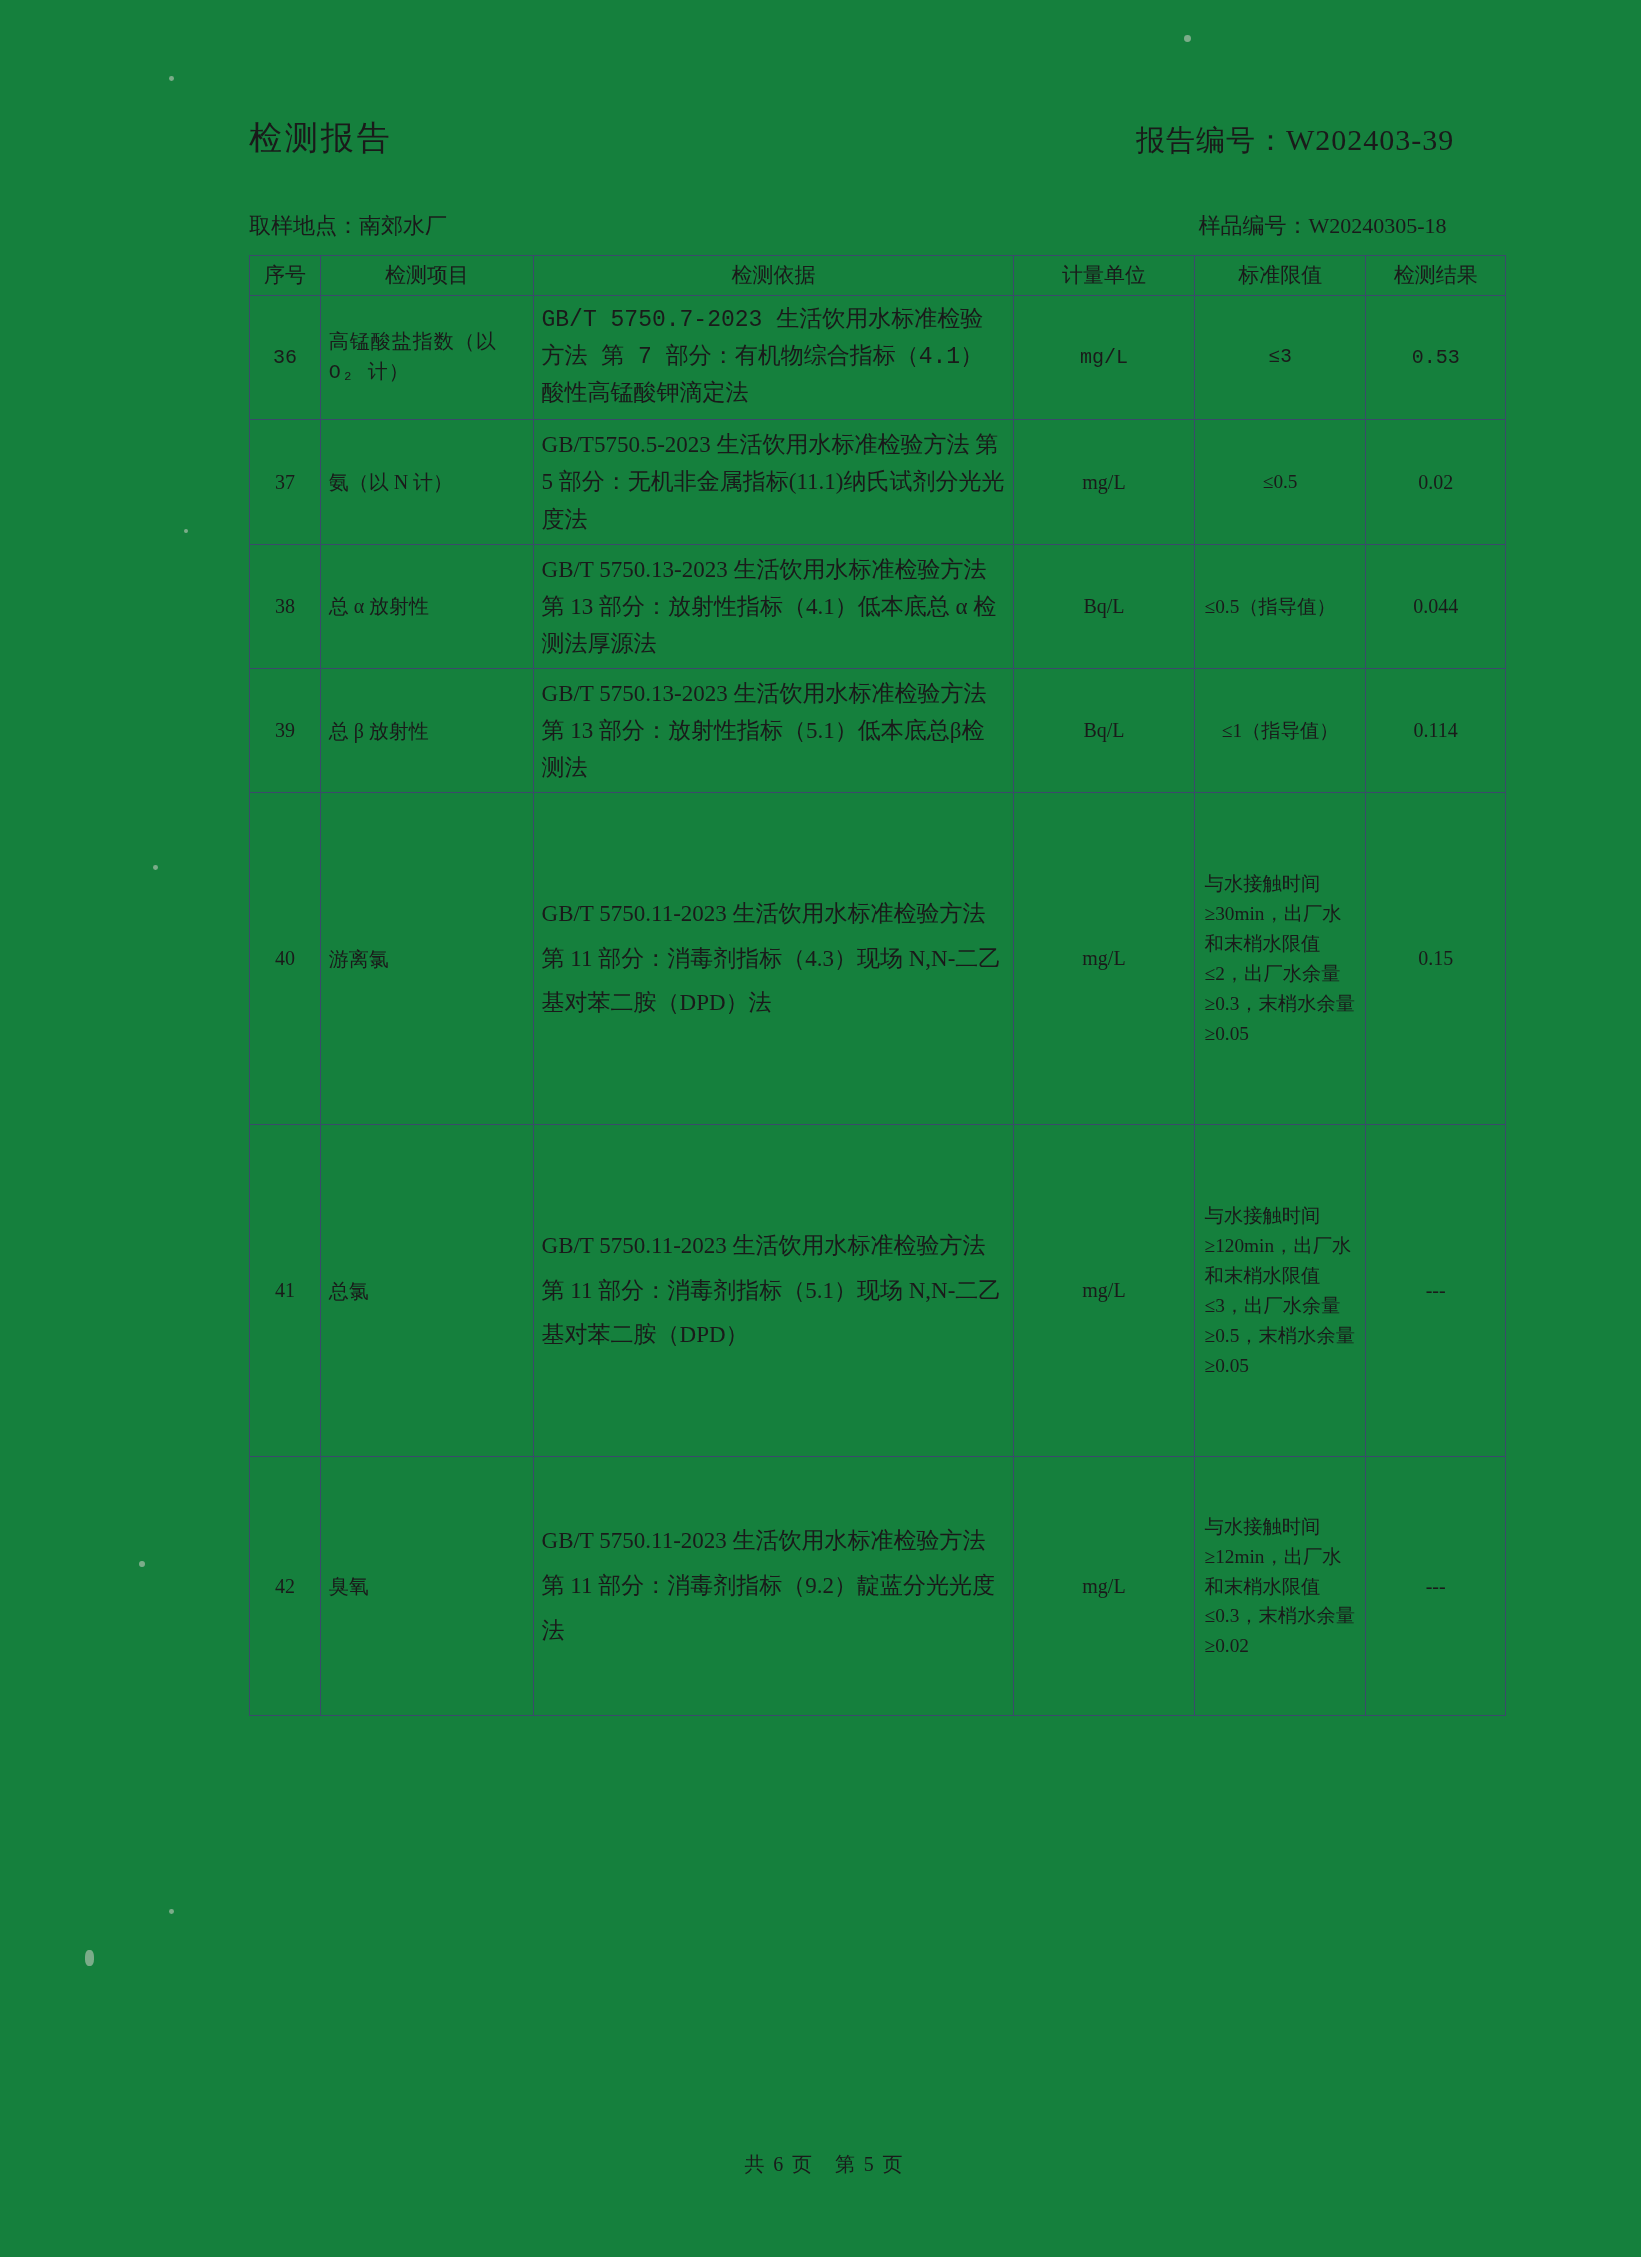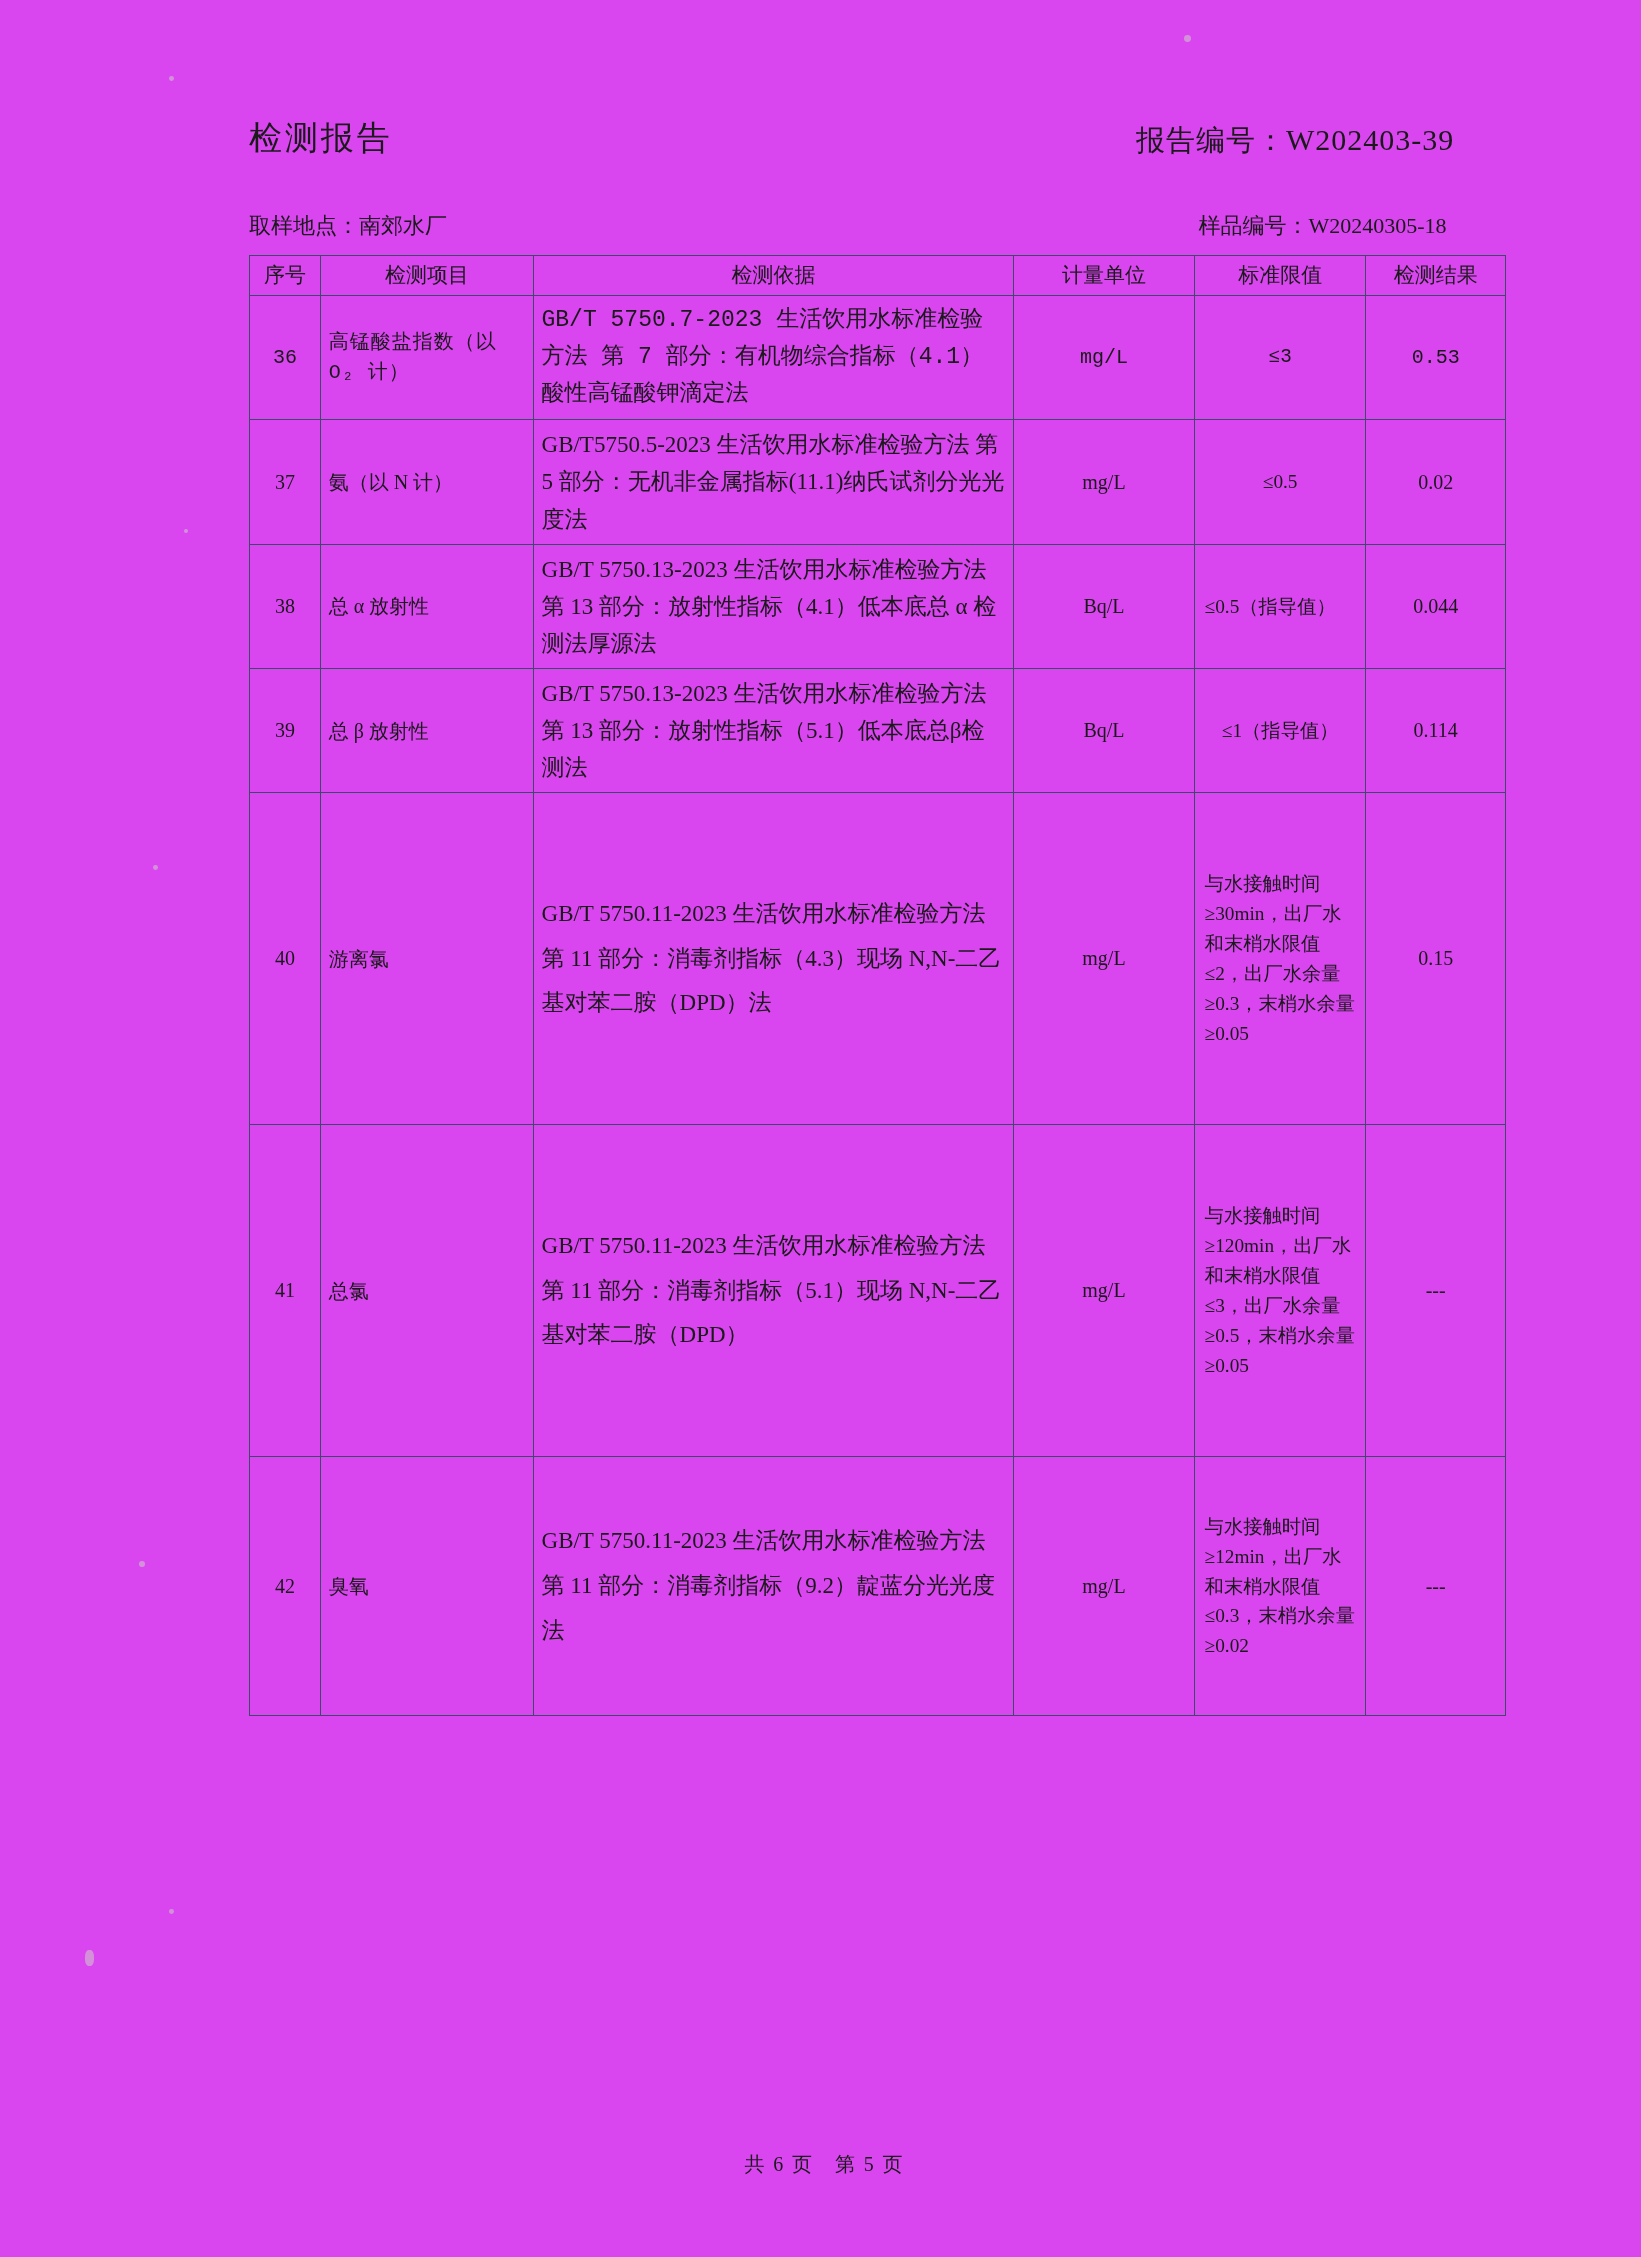--- a/index.html
+++ b/index.html
@@ -11,21 +11,21 @@
     width: 1641px;
     height: 2257px;
     font-family: "Liberation Serif", "DejaVu Serif", serif;
     color: #1a1a1a;
     position: relative;
     overflow: hidden;
   }
   .page {
     position: absolute;
     inset: 0;
-    background: #d946ef;
+    background: #15803d;
   }
   
   .speck {
     position: absolute;
     background: #cfcfc8;
     border-radius: 50%;
     opacity: .55;
   }
   .content {
     position: absolute;

